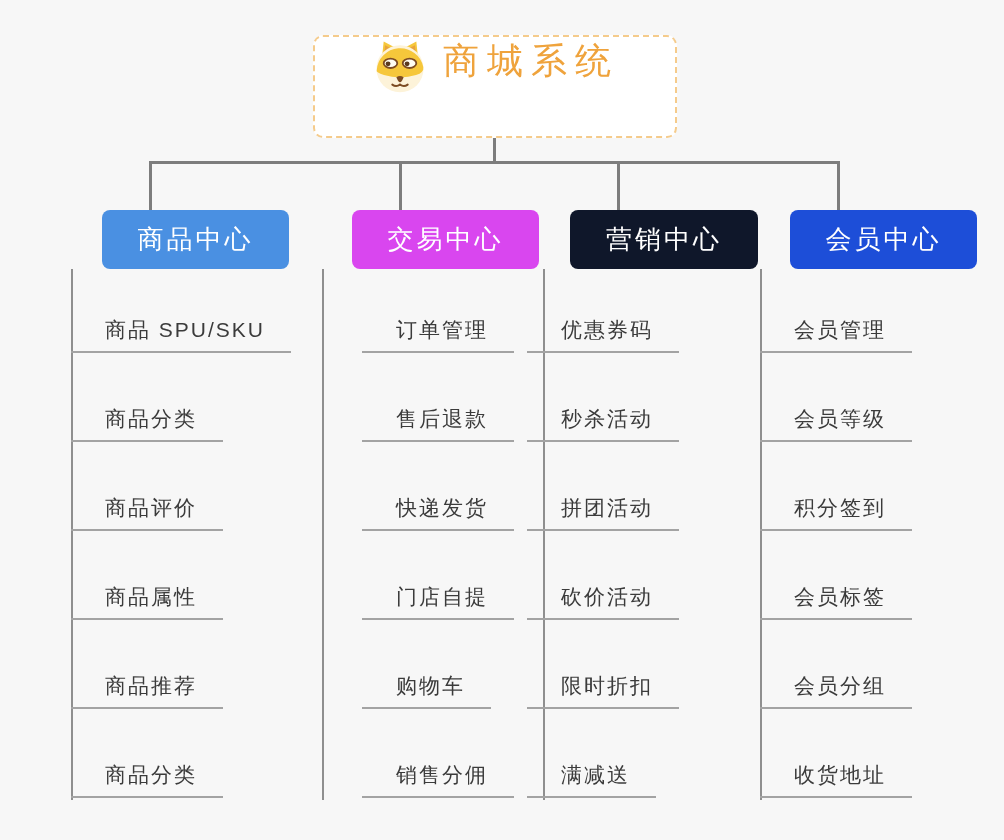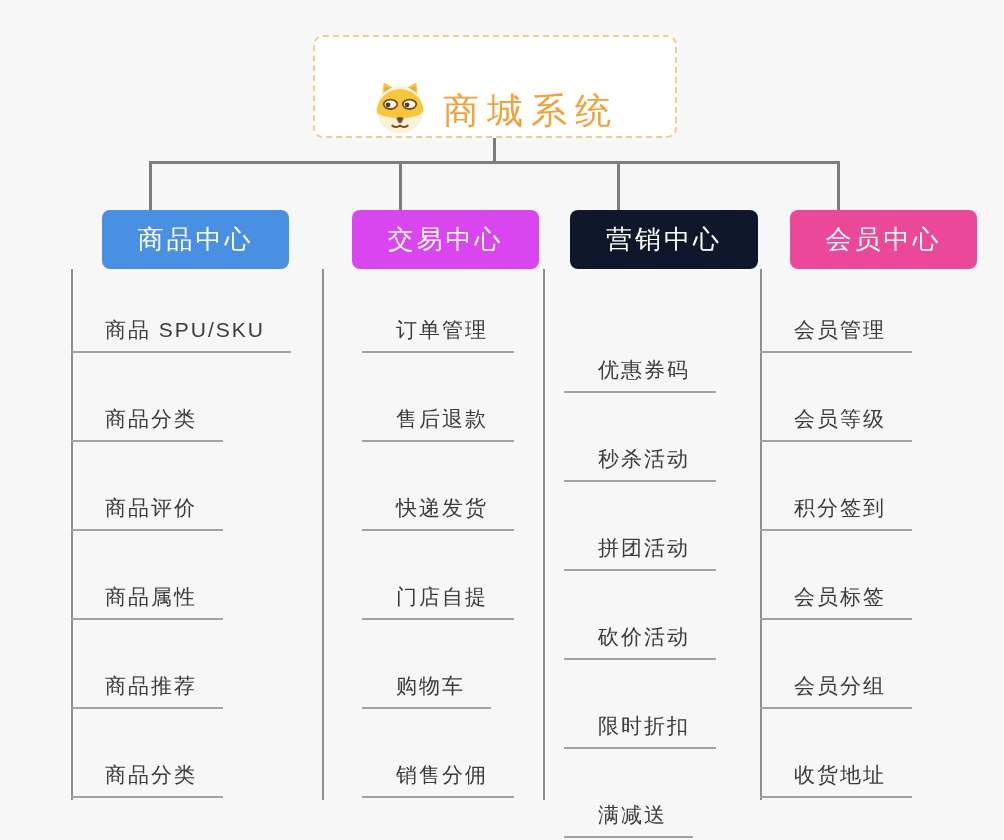--- a/index.html
+++ b/index.html
@@ -17,21 +17,21 @@
   
   .root-node{
     position:absolute;
     left:313px; top:35px;
     width:364px; height:103px;
     box-sizing:border-box;
     background:#ffffff;
     border:2px dashed #f5cb8b;
     border-radius:10px;
     display:flex;
-    align-items:flex-end;
+    align-items:flex-start;
     justify-content:center;
     gap:14px;
   }
   .root-title{
     font-size:36px;
     letter-spacing:8px;
     color:#efa33c;
     white-space:nowrap;
   }
   
@@ -71,21 +71,21 @@
     font-size:21px;
     letter-spacing:2px;
     line-height:30px;
     color:#3b3b3b;
     padding:0 26px 6px 34px;
     border-bottom:2px solid #a3a3a3;
     white-space:nowrap;
     cursor:default;
   }
   
-  .c0{left:71px;} .c1{left:322px;margin-left:40px;} .c2{left:564px;margin-top:40px;} .c3{left:760px;}
+  .c0{left:71px;} .c1{left:322px;margin-left:40px;} .c2{left:527px;} .c3{left:760px;}
   
   .r0{top:315px;} .r1{top:404px;} .r2{top:493px;}
   .r3{top:582px;} .r4{top:671px;} .r5{top:760px;}
 </style>
 </head>
 <body>
 
 <div class="canvas">
 
   <div class="root-node">
@@ -111,21 +111,21 @@
   <div class="line" style="left:493px;top:138px;width:3px;height:26px;"></div>
   <div class="line" style="left:149px;top:161px;width:691px;height:3px;"></div>
   <div class="line" style="left:149px;top:161px;width:3px;height:50px;"></div>
   <div class="line" style="left:399px;top:161px;width:3px;height:50px;"></div>
   <div class="line" style="left:617px;top:161px;width:3px;height:50px;"></div>
   <div class="line" style="left:837px;top:161px;width:3px;height:50px;"></div>
 
   <div class="branch-box b0" style="background-color: rgb(74, 144, 226);">商品中心</div>
   <div class="branch-box b1" style="background-color: #d946ef;">交易中心</div>
   <div class="branch-box b2" style="background-color: #0f172a;">营销中心</div>
-  <div class="branch-box b3" style="background-color: #ec4899;">会员中心</div>
+  <div class="branch-box b3" style="background-color: #1d4ed8;">会员中心</div>
 
   <div class="trunk" style="left:71px;top:269px;height:531px;"></div>
   <div class="trunk" style="left:322px;top:269px;height:531px;"></div>
   <div class="trunk" style="left:543px;top:269px;height:531px;"></div>
   <div class="trunk" style="left:760px;top:269px;height:531px;"></div>
 
   <div class="item c0 r0">商品 SPU/SKU</div>
   <div class="item c0 r1">商品分类</div>
   <div class="item c0 r2">商品评价</div>
   <div class="item c0 r3">商品属性</div>

